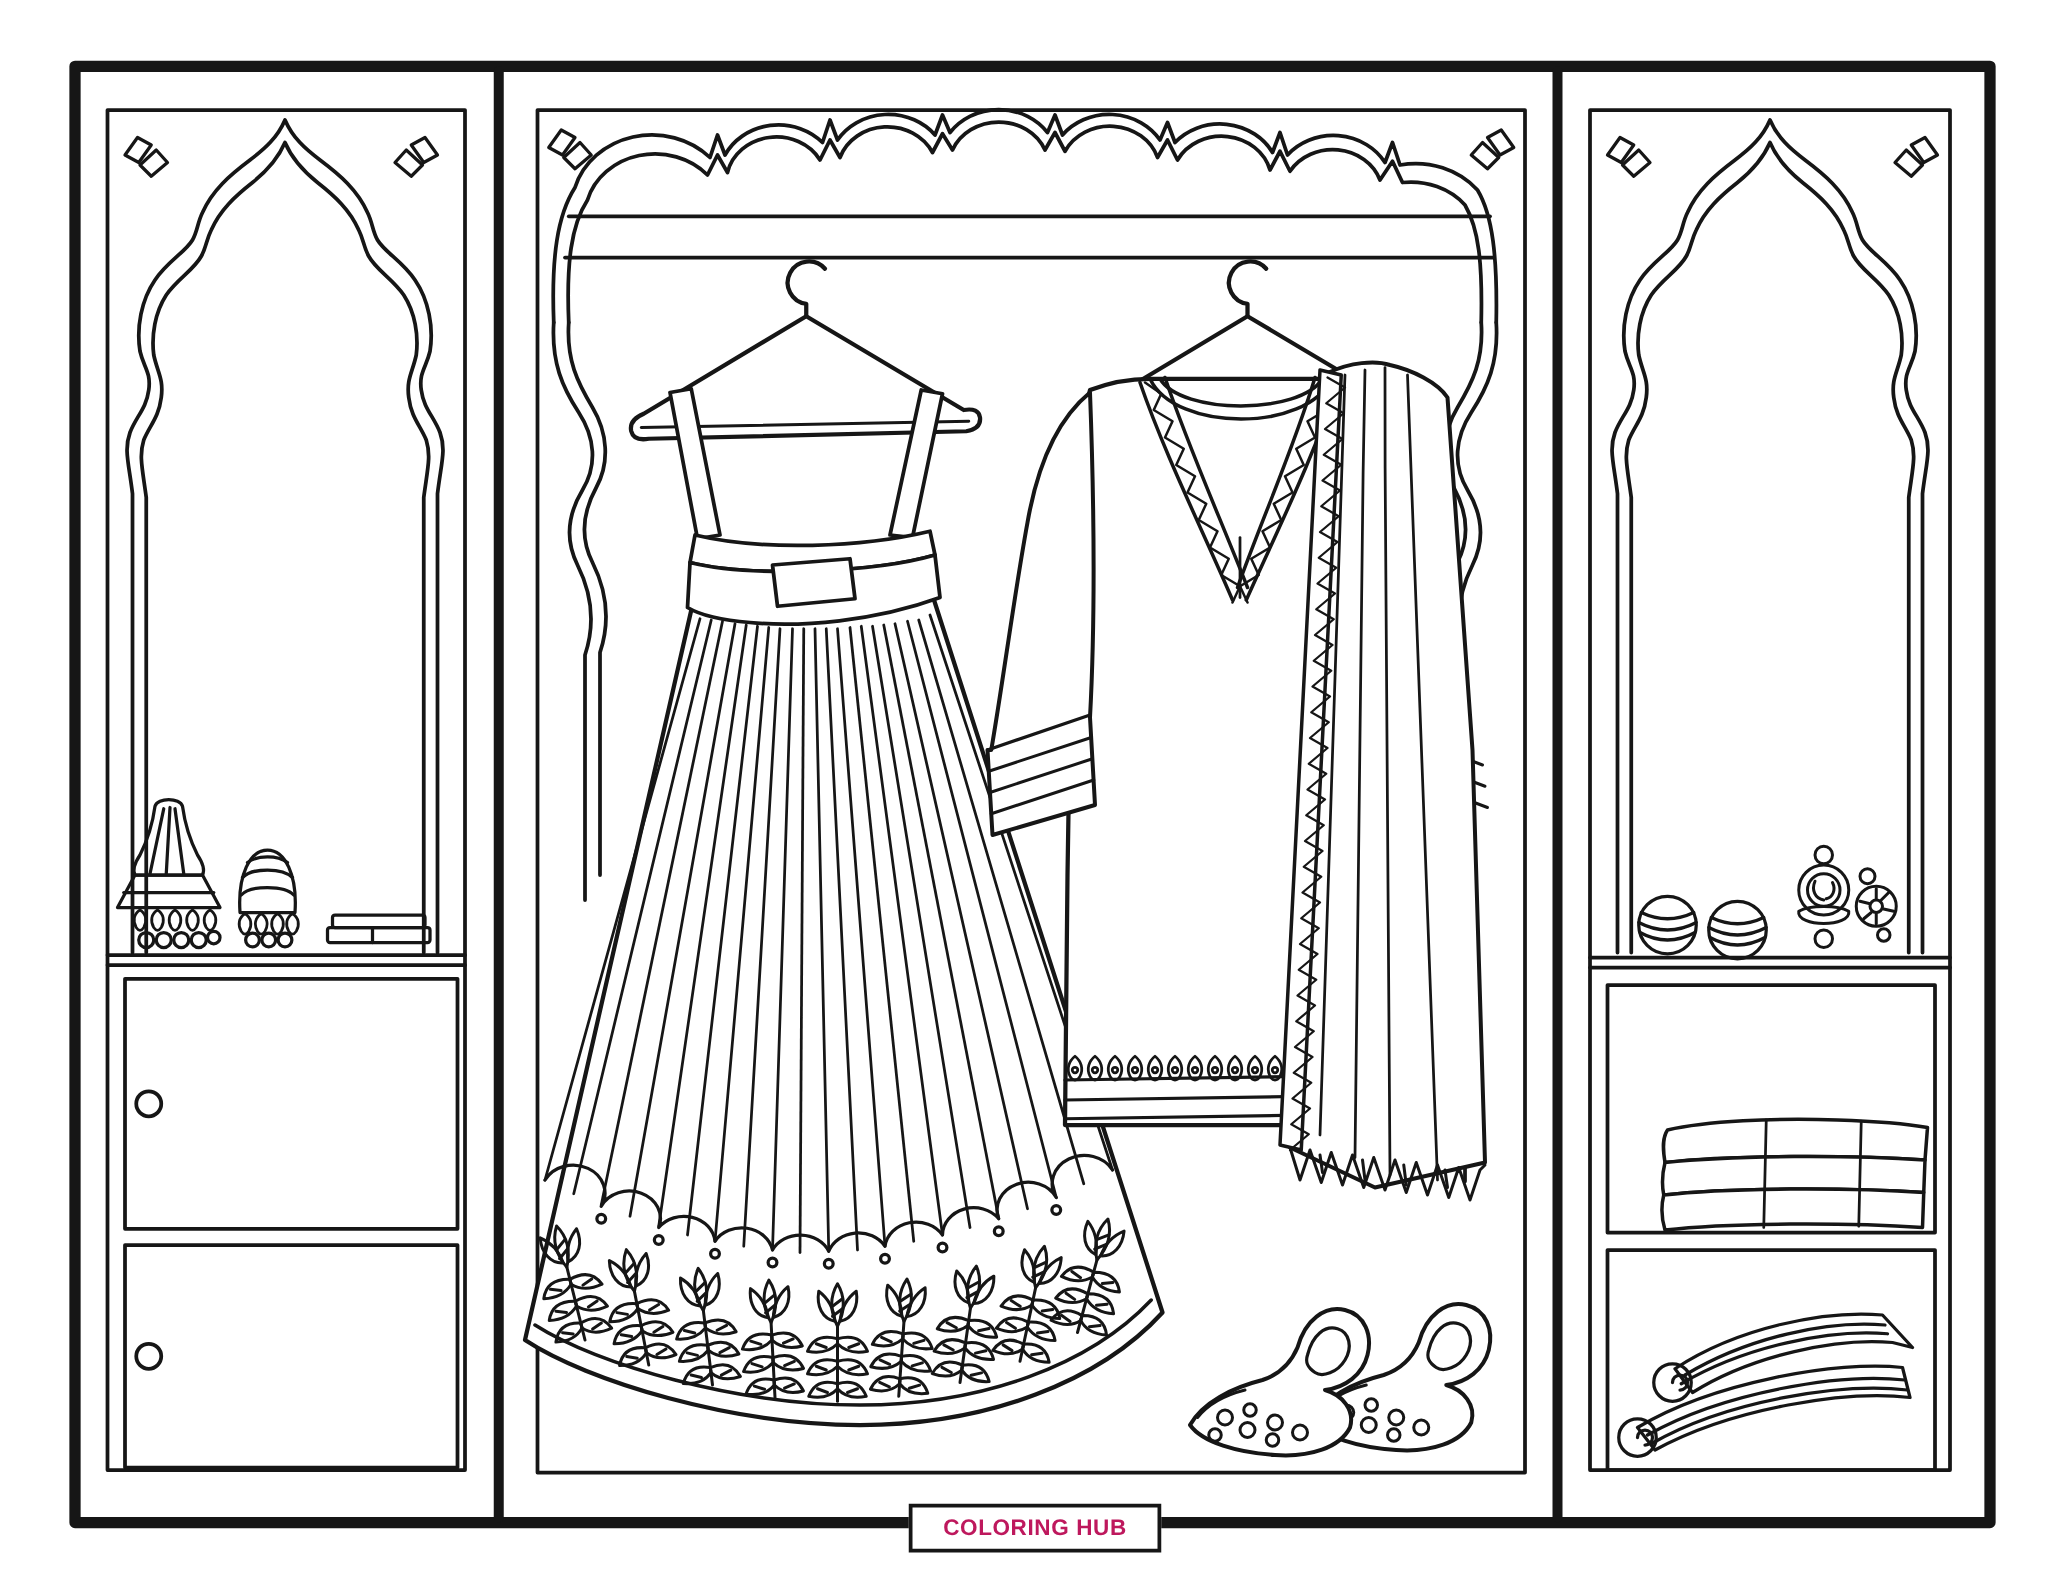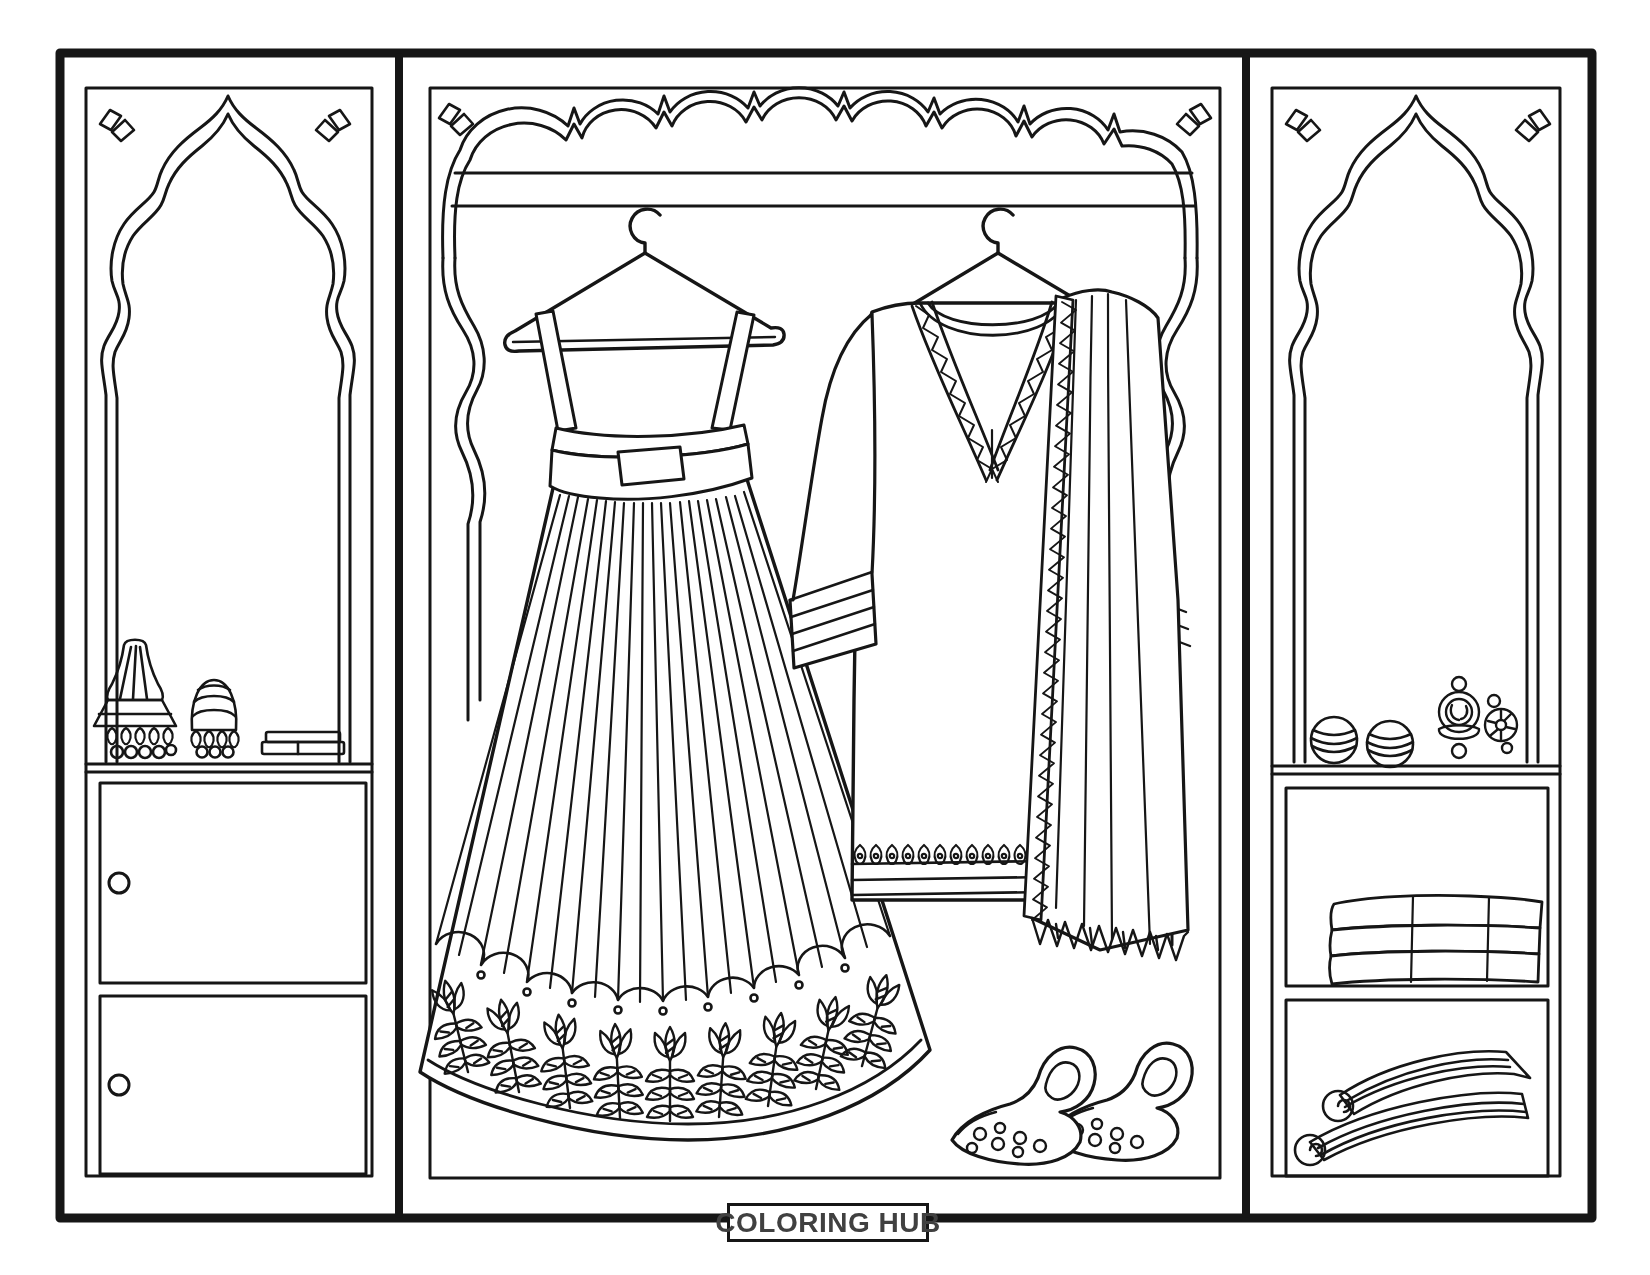--- a/index.html
+++ b/index.html
@@ -4,21 +4,21 @@
 <style>
   html,body{margin:0;padding:0;background:#ffffff;}
   .page{position:relative;width:1650px;height:1275px;background:#ffffff;overflow:hidden;
         font-family:"Liberation Sans", sans-serif;}
   .art{position:absolute;left:0;top:0;}
   svg *{vector-effect:none;}
   .footer-badge{
      position:absolute;left:727px;top:1203px;width:196px;height:33px;
      background:#ffffff;border:3px solid #161616;
      display:flex;align-items:center;justify-content:center;
-     font-weight:700;font-size:28px;letter-spacing:.5px;color:#404040;
+     font-weight:700;font-size:18px;letter-spacing:.5px;color:#be185d;
      font-family:"Liberation Sans", sans-serif;white-space:nowrap;}
 </style>
 </head>
 <body>
 
 <div class="page">
 <svg class="art" width="1650" height="1275" viewBox="0 0 1650 1275" fill="none" stroke="#161616" stroke-width="3" stroke-linecap="round" stroke-linejoin="round">
 
   <defs>
 

